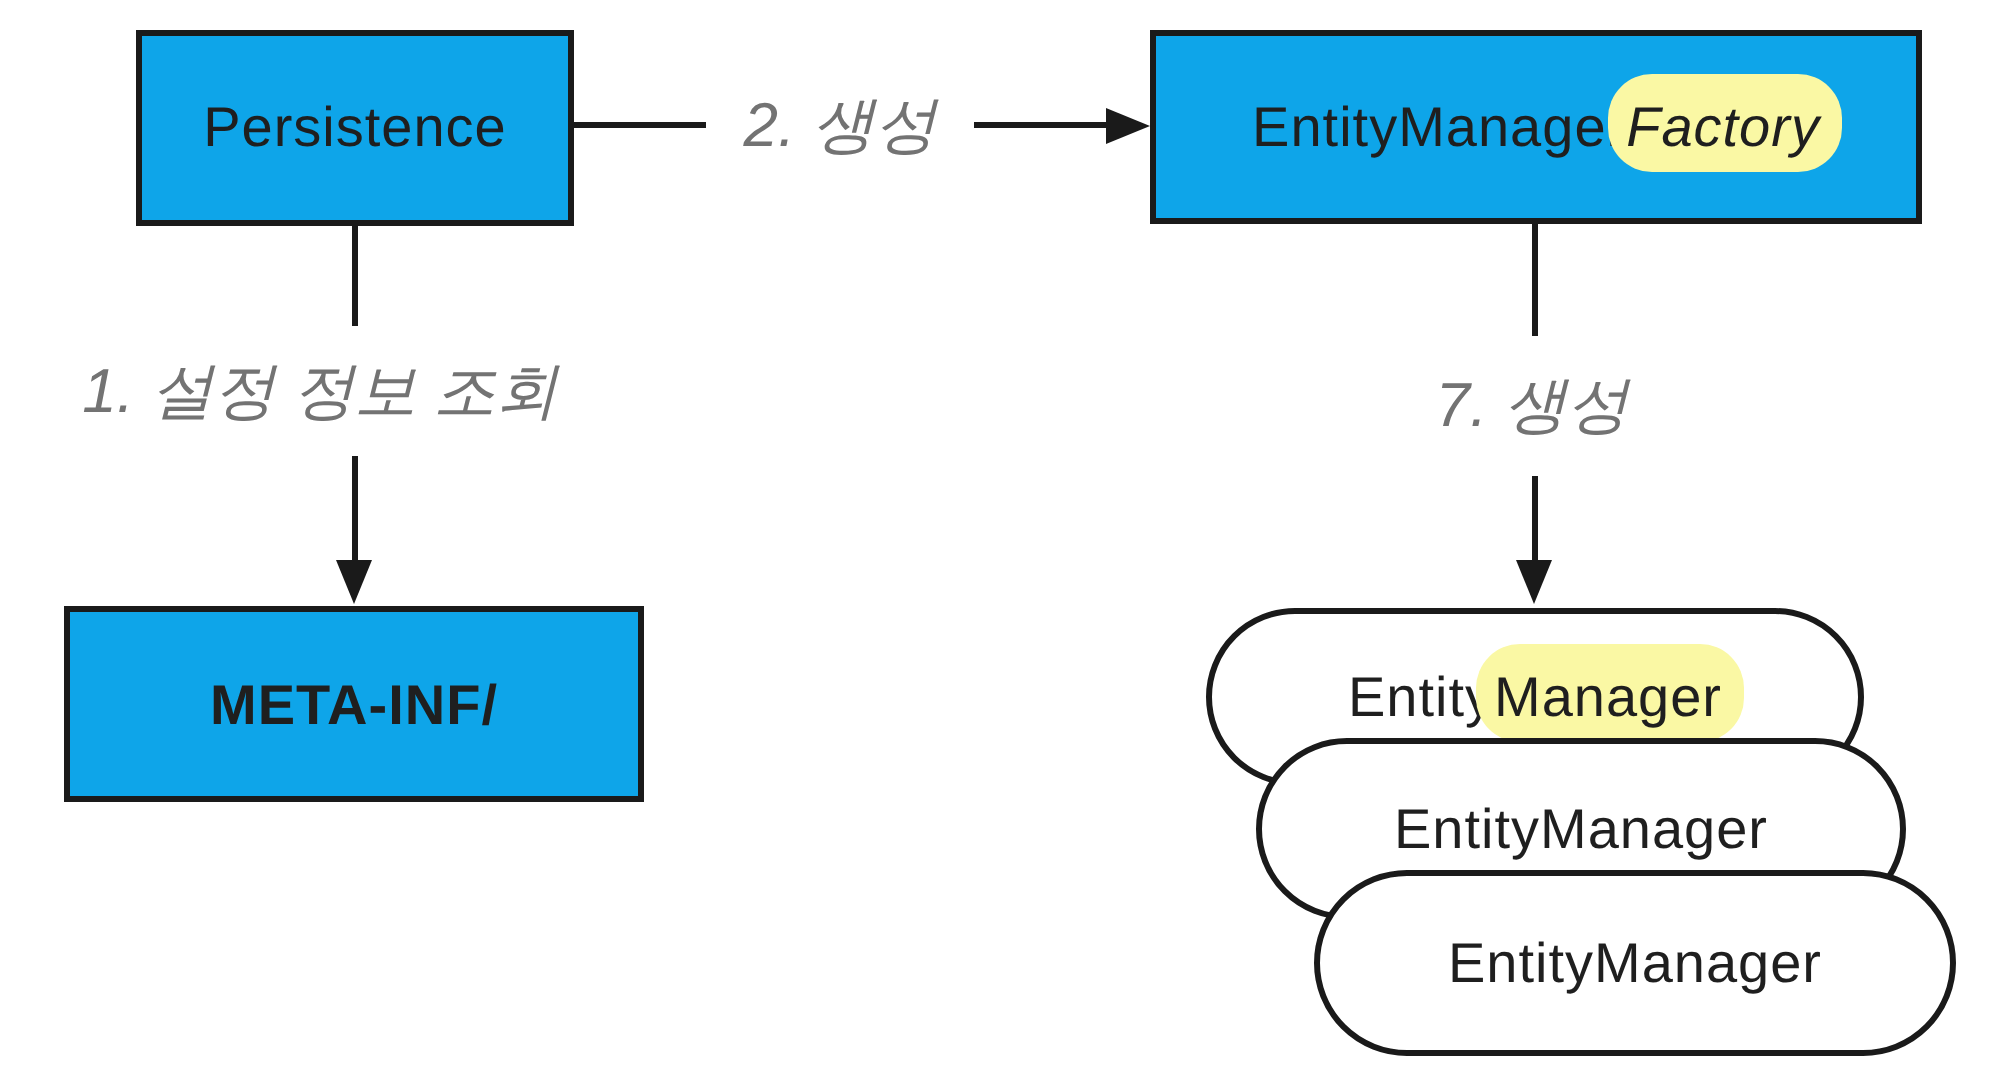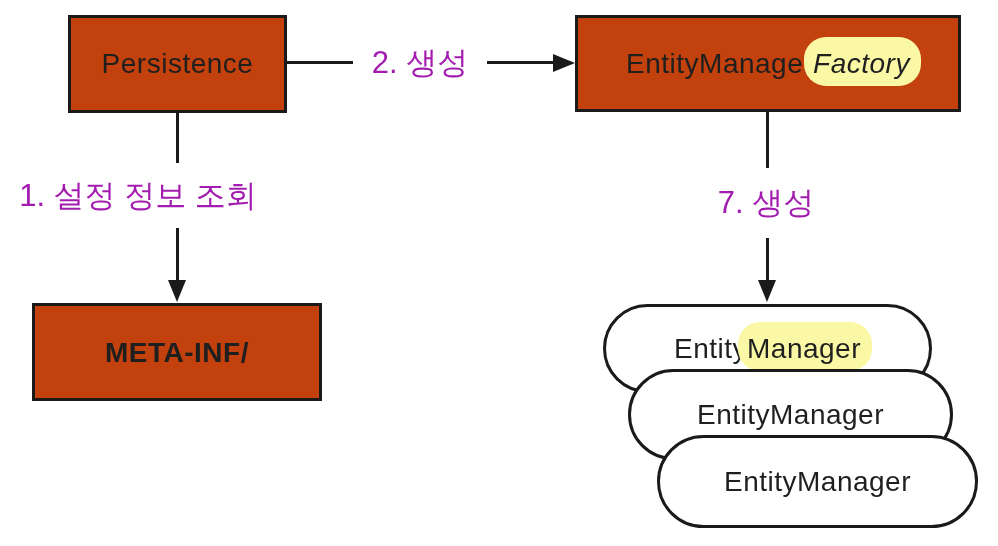--- a/index.html
+++ b/index.html
@@ -11,21 +11,21 @@
     width: 998px;
     height: 546px;
     background: #ffffff;
     overflow: hidden;
     color: #1f1f1f;
   }
 
   
   .rect-node {
     position: absolute;
-    background: #c2410c;
+    background: #0ea5e9;
     border: 3px solid #1a1a1a;
     display: flex;
     align-items: center;
     justify-content: center;
     text-align: center;
     font-size: 28px;
     letter-spacing: 0.5px;
   }
 
   
@@ -60,22 +60,23 @@
     border-top: 22px solid #1a1a1a;
   }
 
   
   .edge-label {
     position: absolute;
     display: flex;
     align-items: center;
     justify-content: center;
     font-size: 31px;
-    color: #a21caf;
+    color: #737373;
     white-space: nowrap;
+    font-style: italic;
   }
 
   
   .hl {
     border-radius: 22px;
     padding: 11px 11px 7px 9px;
     margin: -11px -11px -7px -9px;
     position: relative;
     z-index: 0;
   }
@@ -94,21 +95,21 @@
       <span>EntityManager</span><span class="hl" style="background:#faf8a4;font-style:italic;">Factory</span>
     </span>
   </div>
 
   <div class="h-line" style="left:287px; top:61px; width:66px;"></div>
   <div class="edge-label" style="left:353px; top:43px; width:134px; height:40px;">2. 생성</div>
   <div class="h-line" style="left:487px; top:61px; width:68px;"></div>
   <div class="arrow-right" style="left:553px; top:54px;"></div>
 
   <div class="v-line" style="left:176px; top:113px; height:50px;"></div>
-  <div class="edge-label" style="left:18px; top:176px; width:240px; height:40px;">1. 설정 정보 조회</div>
+  <div class="edge-label" style="left:40px; top:176px; width:240px; height:40px;">1. 설정 정보 조회</div>
   <div class="v-line" style="left:176px; top:228px; height:52px;"></div>
   <div class="arrow-down" style="left:168px; top:280px;"></div>
 
   <div class="rect-node" style="left:32px; top:303px; width:290px; height:98px;font-weight:bold;">
     <div class="meta-label">
       <div>META-INF/</div>
     </div>
   </div>
 
   <div class="v-line" style="left:766px; top:112px; height:56px;"></div>

